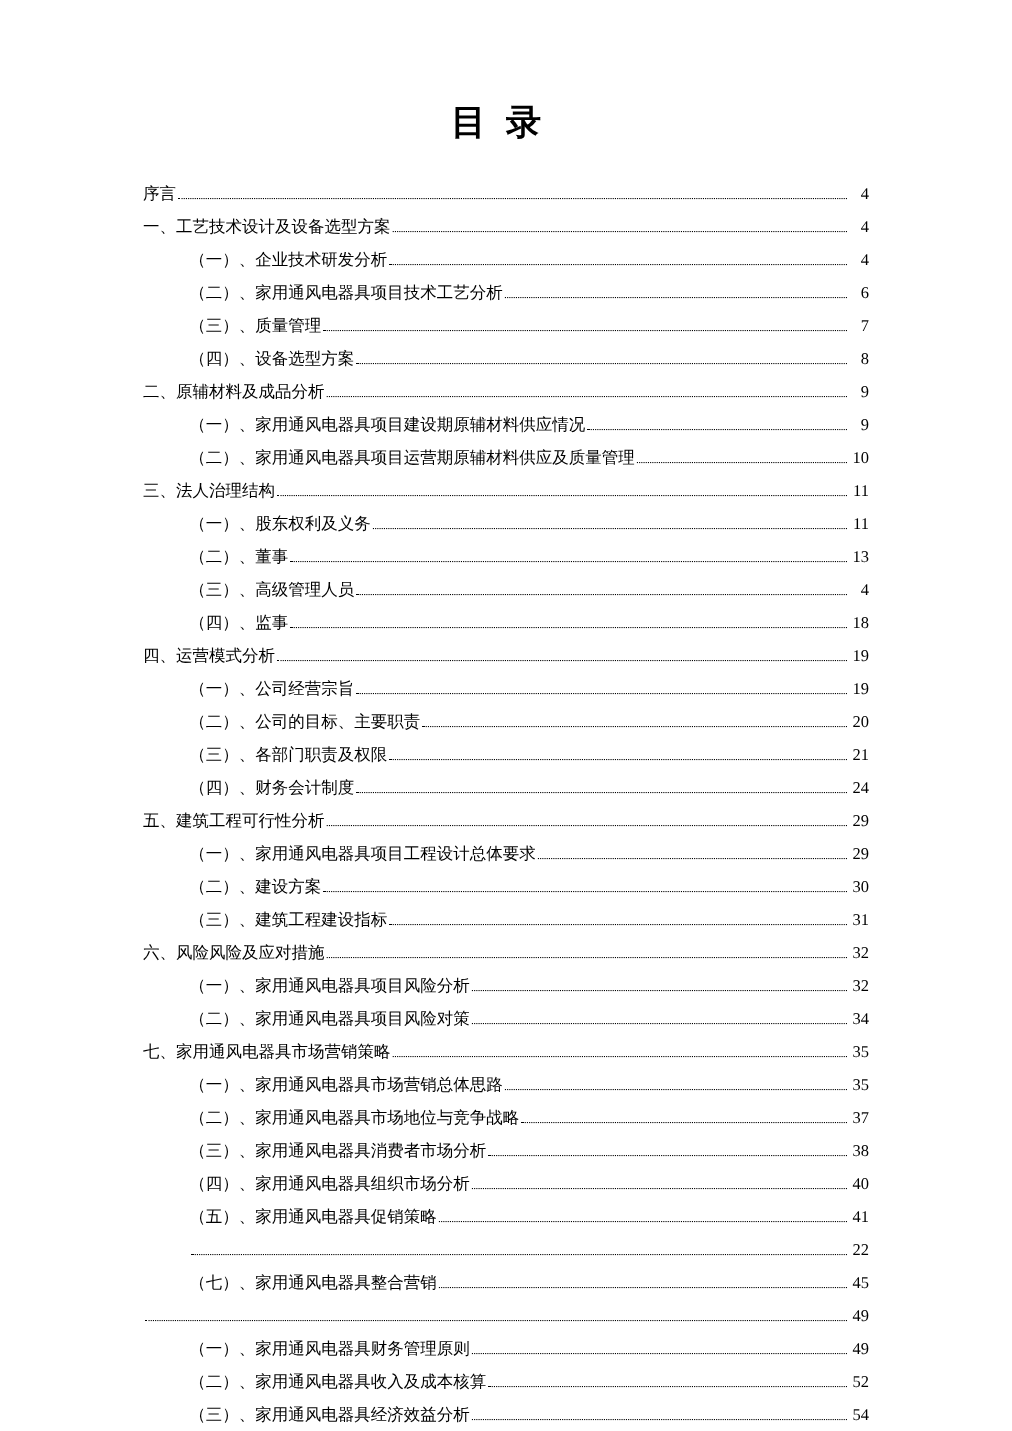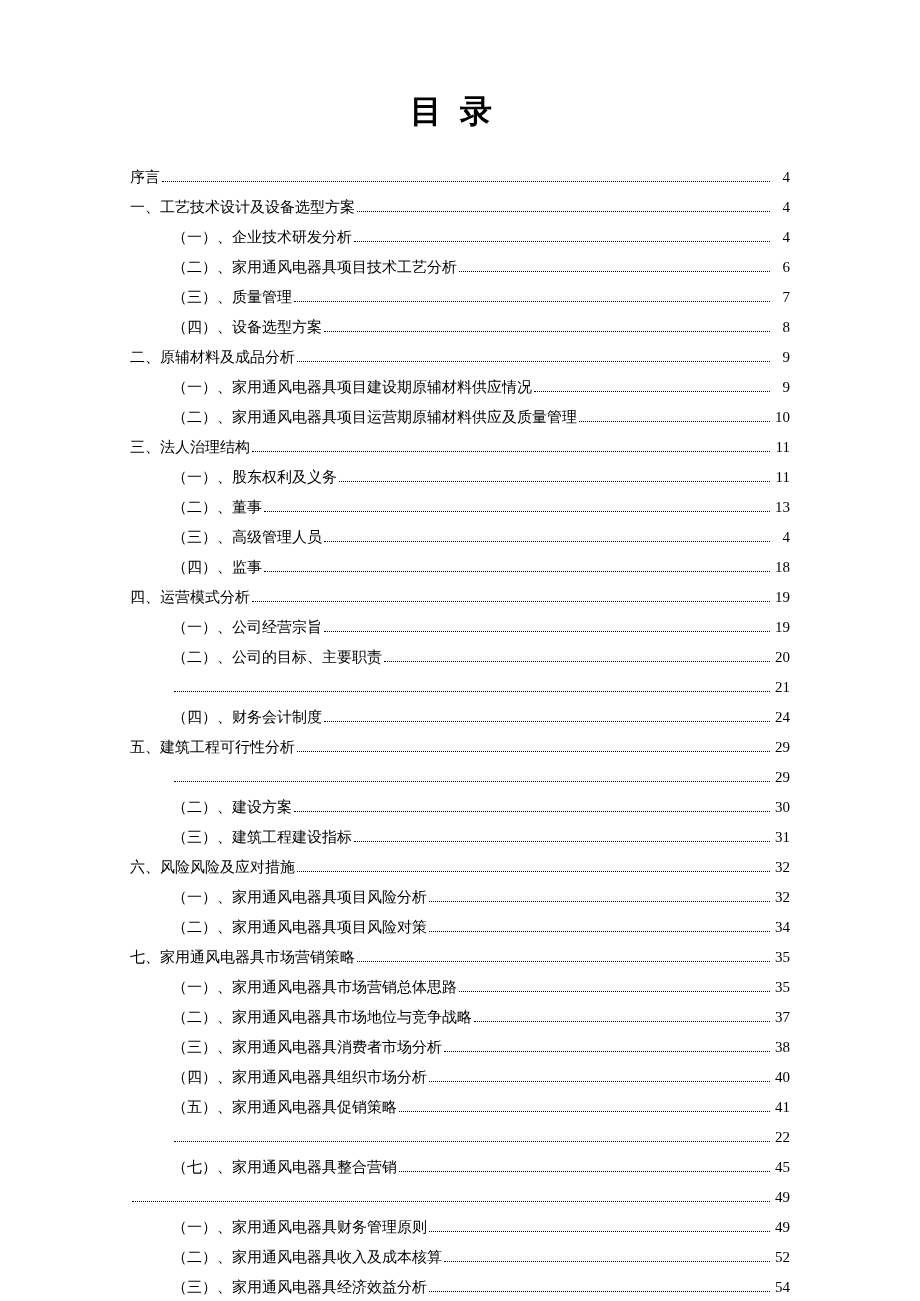--- a/index.html
+++ b/index.html
@@ -128,34 +128,36 @@
       <span class="toc-label">（一）、公司经营宗旨</span>
       <span class="toc-dots"></span>
       <span class="toc-page">19</span>
     </div>
     <div class="toc-row level-2">
       <span class="toc-label">（二）、公司的目标、主要职责</span>
       <span class="toc-dots"></span>
       <span class="toc-page">20</span>
     </div>
     <div class="toc-row level-2">
+      <span class="toc-label">（三）、各部门职责及权限</span>
       <span class="toc-dots"></span>
       <span class="toc-page">21</span>
     </div>
     <div class="toc-row level-2">
       <span class="toc-label">（四）、财务会计制度</span>
       <span class="toc-dots"></span>
       <span class="toc-page">24</span>
     </div>
     <div class="toc-row level-1">
       <span class="toc-label">五、建筑工程可行性分析</span>
       <span class="toc-dots"></span>
       <span class="toc-page">29</span>
     </div>
     <div class="toc-row level-2">
+      <span class="toc-label">（一）、家用通风电器具项目工程设计总体要求</span>
       <span class="toc-dots"></span>
       <span class="toc-page">29</span>
     </div>
     <div class="toc-row level-2">
       <span class="toc-label">（二）、建设方案</span>
       <span class="toc-dots"></span>
       <span class="toc-page">30</span>
     </div>
     <div class="toc-row level-2">
       <span class="toc-label">（三）、建筑工程建设指标</span>

